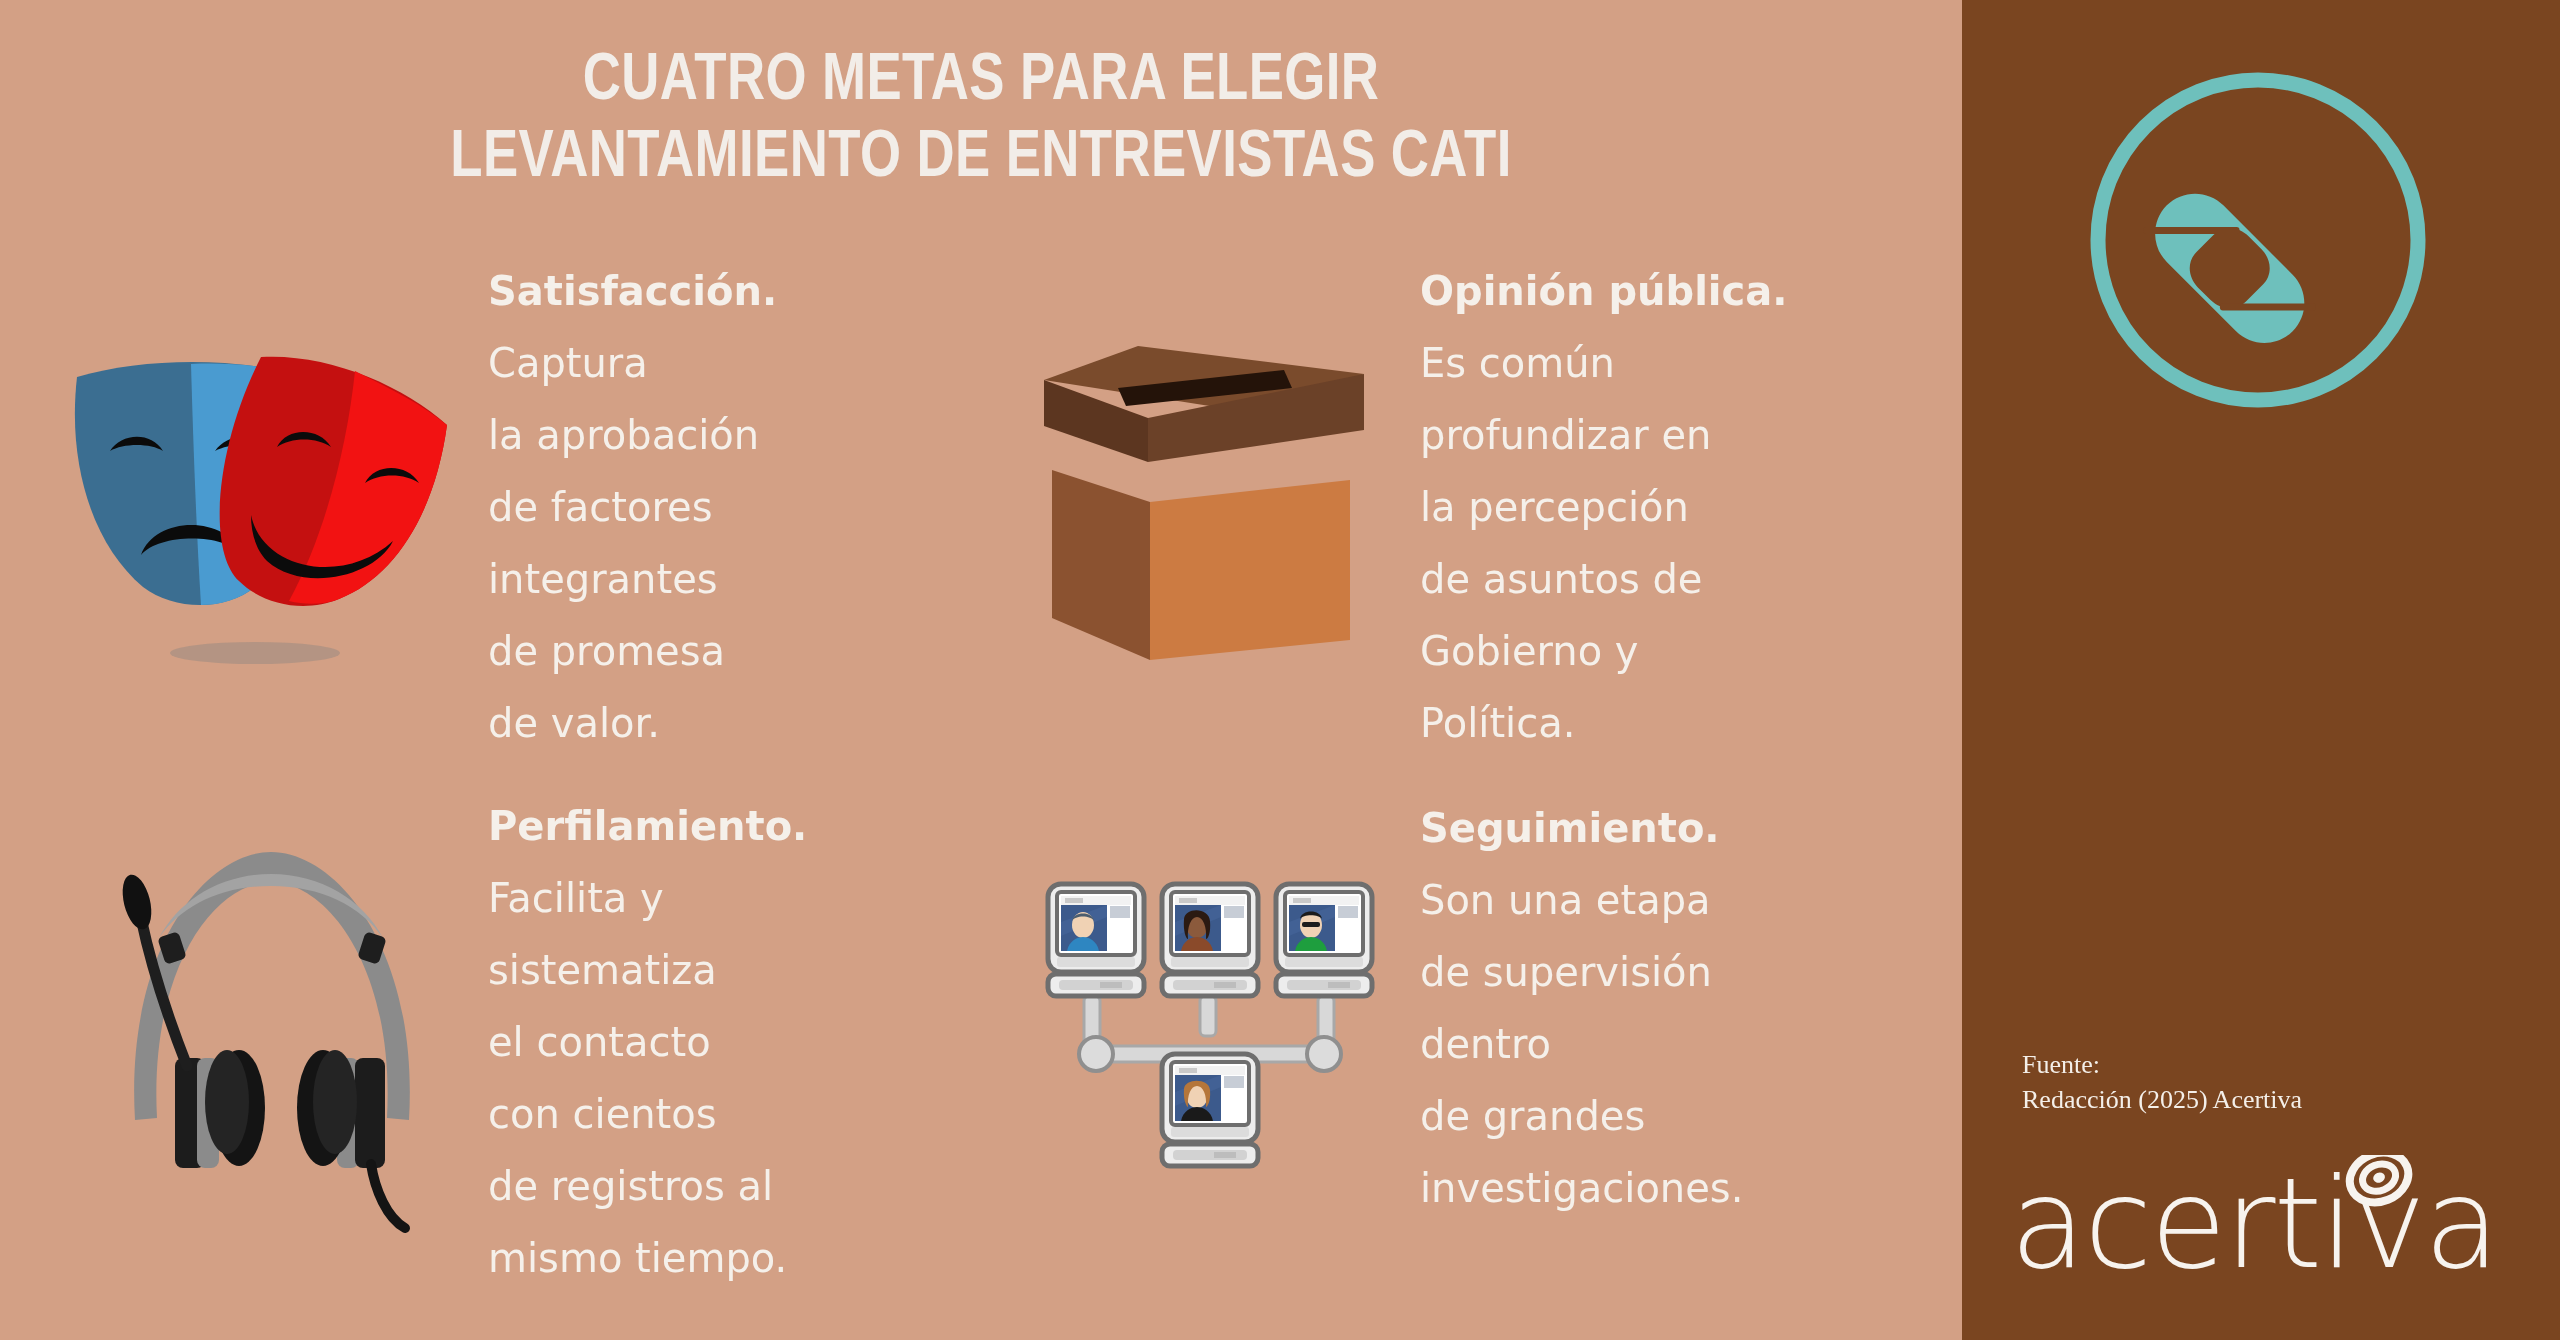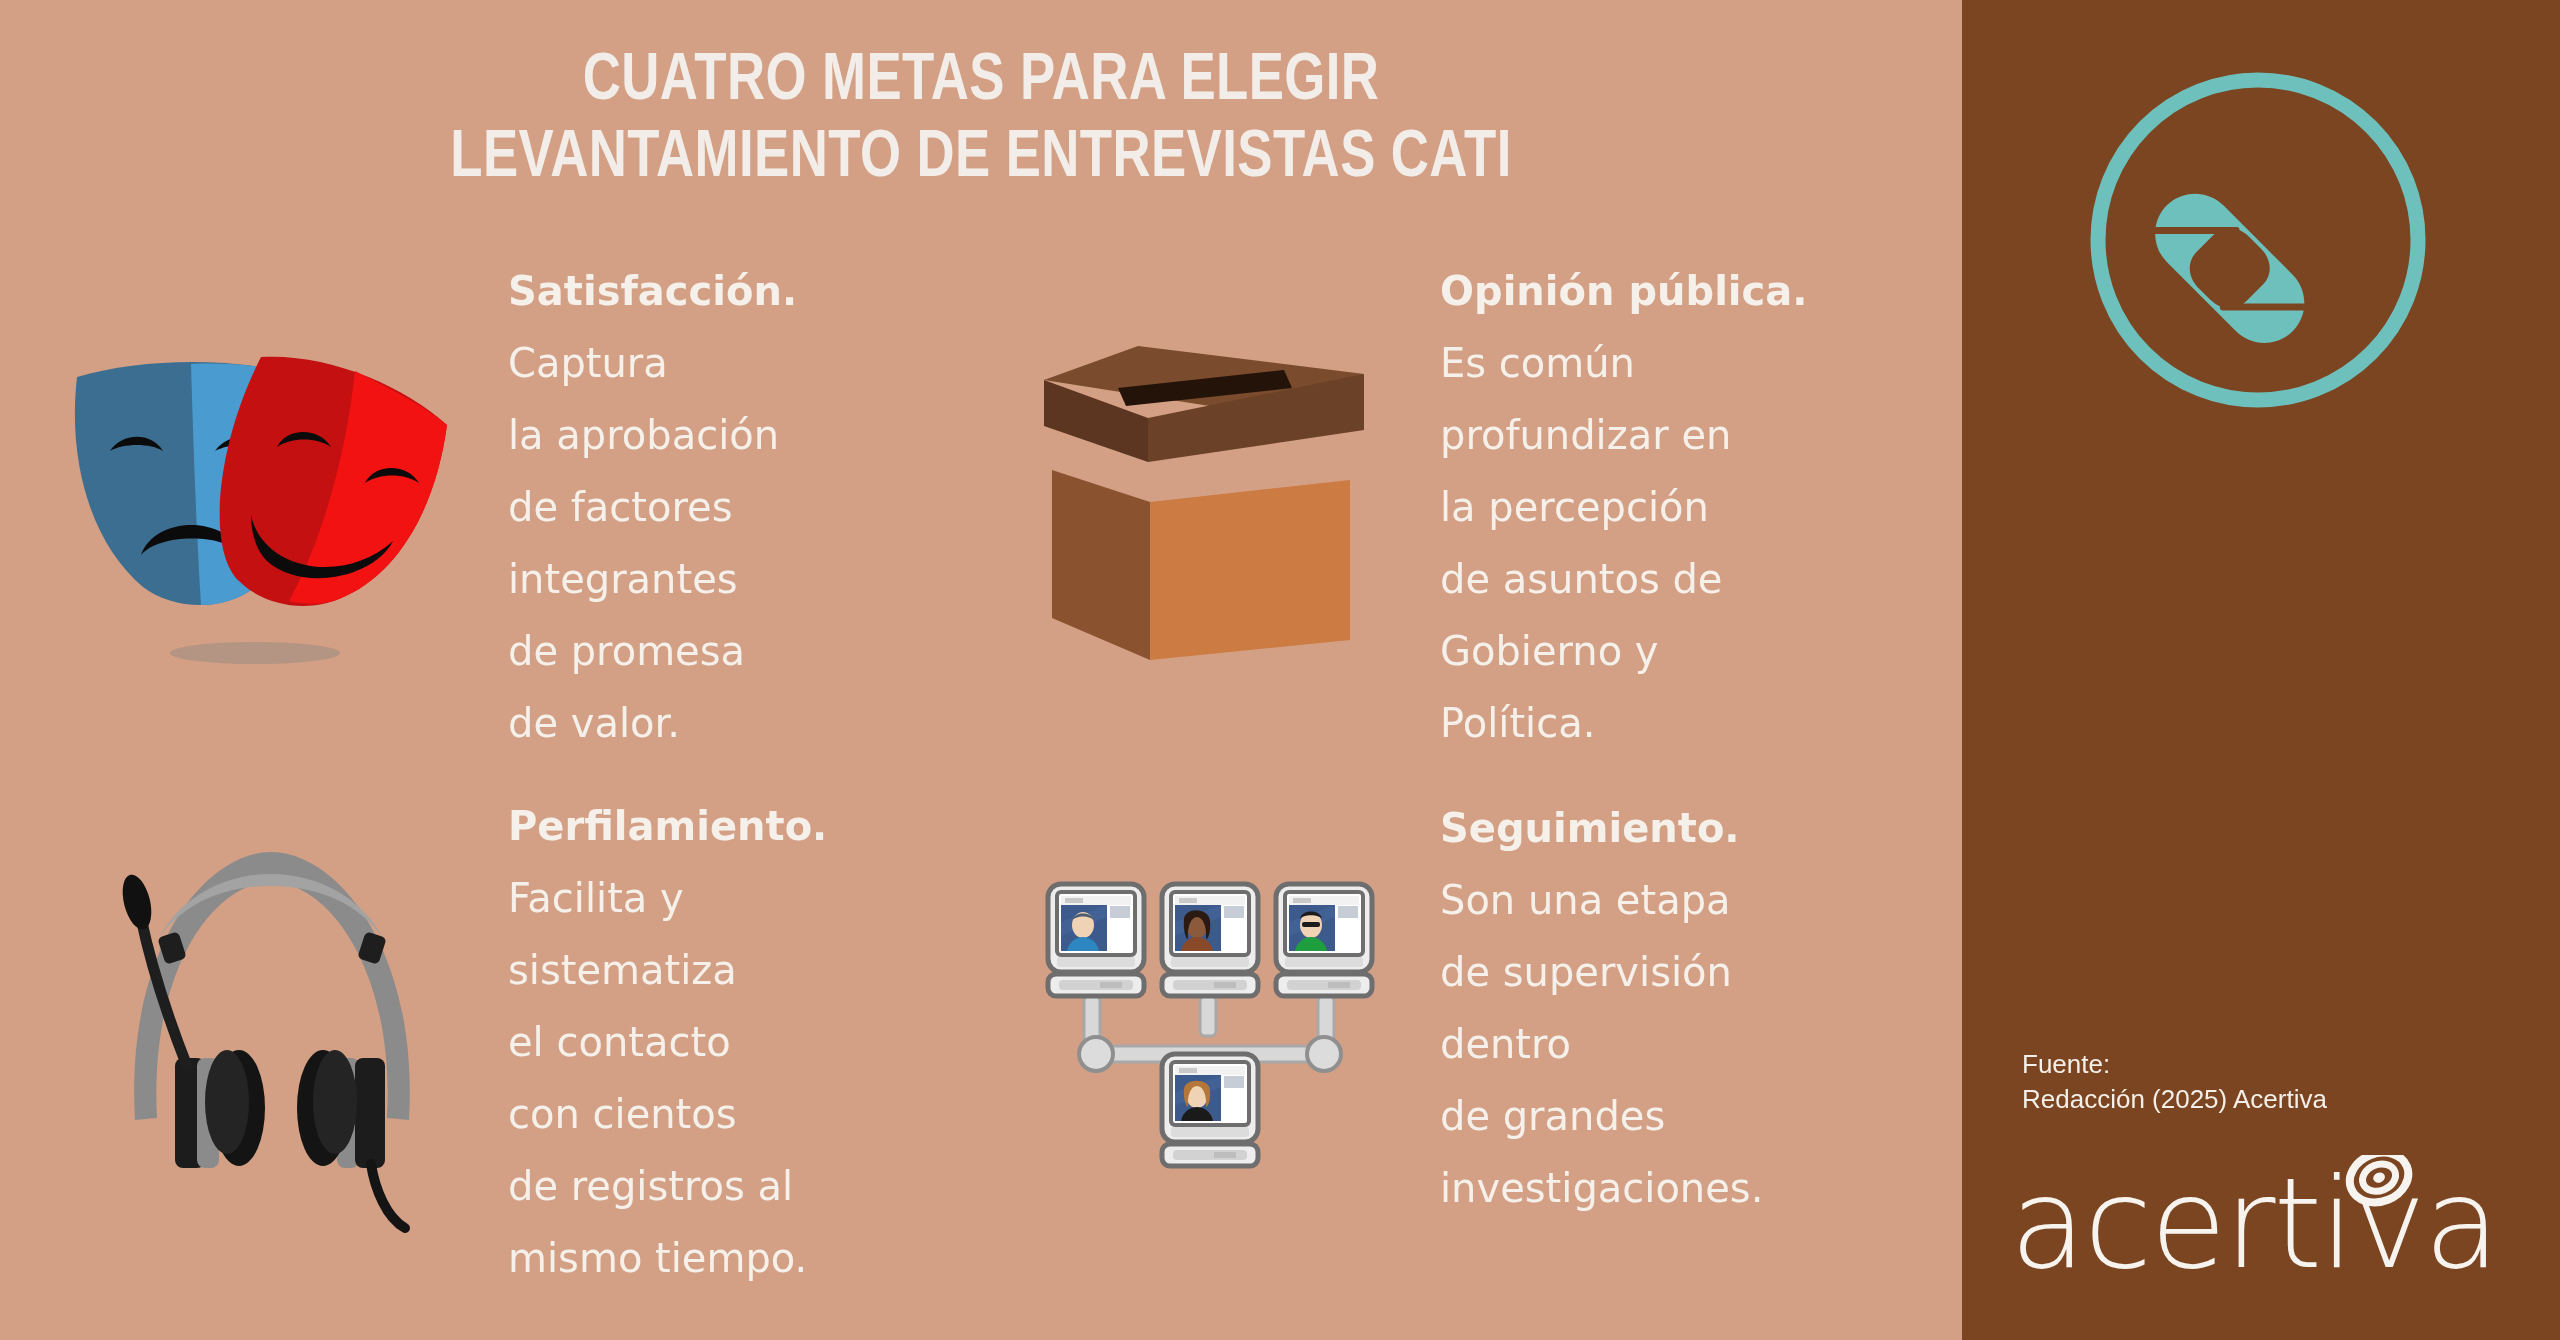--- a/index.html
+++ b/index.html
@@ -25,21 +25,21 @@
     font-weight:bold;
     font-size:66px;
     line-height:77px;
     letter-spacing:0.5px;
     transform:scaleX(0.80);
     transform-origin:50% 0;
     white-space:pre;
   }
 
   
-  .blocks{position:absolute;top:0;left:0;width:1962px;height:1340px;margin-left:20px;}
+  .blocks{position:absolute;top:0;left:0;width:1962px;height:1340px;}
   .block{position:absolute;}
   .btext{
     color:#F5F0EA;
     font-family:"DejaVu Sans","Liberation Sans",sans-serif;
     font-size:40px;
     line-height:72px;
     font-weight:400;
     white-space:pre-line;
   }
   .bhead{font-weight:bold;}
@@ -58,21 +58,21 @@
   #ic-monitors{left:1040px;top:878px;width:340px;height:300px;}
   .icon-box svg{display:block;width:100%;height:100%;}
 
   
   #phone-icon{position:absolute;left:2058px;top:55px;width:400px;height:370px;}
   #phone-icon svg{display:block;width:100%;height:100%;}
 
   .fuente{
     position:absolute;left:2022px;top:1047px;width:520px;
     color:#F4EFE9;
-    font-family:Liberation Sans, sans-serif;
+    font-family:Liberation Serif, serif;
     font-size:26px;line-height:35px;font-weight:400;
     white-space:pre-line;
   }
 
   #logo{position:absolute;left:2010px;top:1155px;width:520px;height:140px;}
   #logo svg{display:block;width:100%;height:100%;}
 </style>
 </head>
 <body>
 

